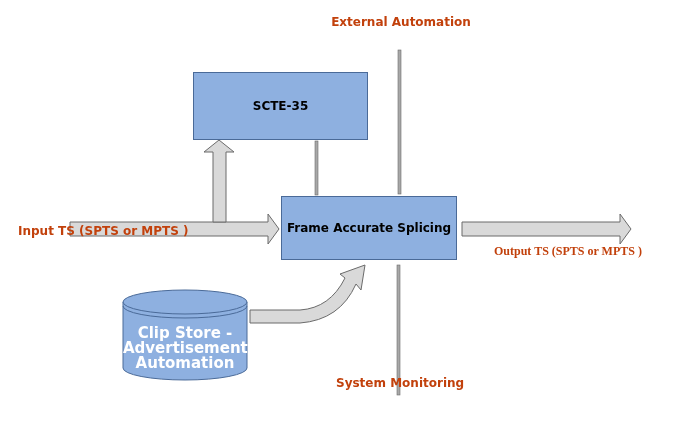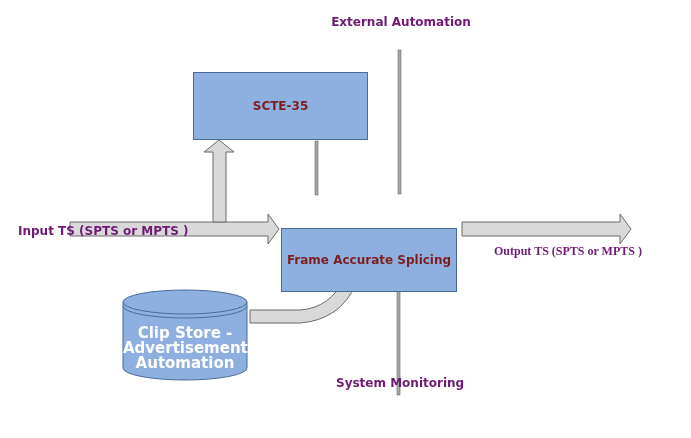--- a/index.html
+++ b/index.html
@@ -1,22 +1,22 @@
 <!DOCTYPE html>
 <html><head>
   <meta charset="utf-8">
   <style>
     html, body { margin: 0; padding: 0; background: #ffffff; }
     body { width: 691px; height: 438px; position: relative; overflow: hidden;
            font-family: "DejaVu Sans", sans-serif; }
     svg { position: absolute; left: 0; top: 0; }
-    .lbl { position: absolute; font-weight: bold; color: #701a75; font-size: 12px;
+    .lbl { position: absolute; font-weight: bold; color: #c2410c; font-size: 12px;
            font-family: "DejaVu Sans", sans-serif; line-height: 15px; white-space: nowrap; }
     .box { position: absolute; background: #8eb0e0; border: 1px solid #4a6a98;
-           color: #7f1d1d; font-weight: bold; font-size: 12px; display: flex;
+           color: #000000; font-weight: bold; font-size: 12px; display: flex;
            align-items: center; justify-content: center; text-align: center;
            line-height: 15px; font-family: "DejaVu Sans", sans-serif; }
     .cyl-text { position: absolute; color: #fff; font-weight: bold; font-size: 15px;
                 text-align: center; line-height: 15px; font-family: "DejaVu Sans", sans-serif; }
   </style>
 </head>
 <body>
 
 <svg width="691" height="438" viewBox="0 0 691 438">
 
@@ -38,21 +38,21 @@
     <path d="M123,302 L123,368 A62,12 0 0 0 247,368 L247,302 Z" fill="#8eb0e0" stroke="#4a6a98" stroke-width="1"></path>
     <ellipse cx="185" cy="302" rx="62" ry="12" fill="#8eb0e0" stroke="#4a6a98" stroke-width="1"></ellipse>
     <path d="M123,306 A62,12 0 0 0 247,306" fill="none" stroke="#4a6a98" stroke-width="1"></path>
   </g>
 </svg>
 
 <div class="box" style="left:193px; top:72px; width:173px; height:66px; flex-direction:column;">
   <span>SCTE-35</span>
 </div>
 
-<div class="box" style="left:281px; top:196px; width:174px; height:62px;margin-top:32px;">
+<div class="box" style="left:281px; top:196px; width:174px; height:62px;">
   <span>Frame Accurate Splicing</span>
 </div>
 
 <div class="cyl-text" style="left:123px; top:326px; width:124px;">
   <div>Clip Store -</div>
   <div>Advertisements</div>
   <div>Automation</div>
 </div>
 
 <div class="lbl" style="left:316px; top:15px; width:170px; text-align:center;">

